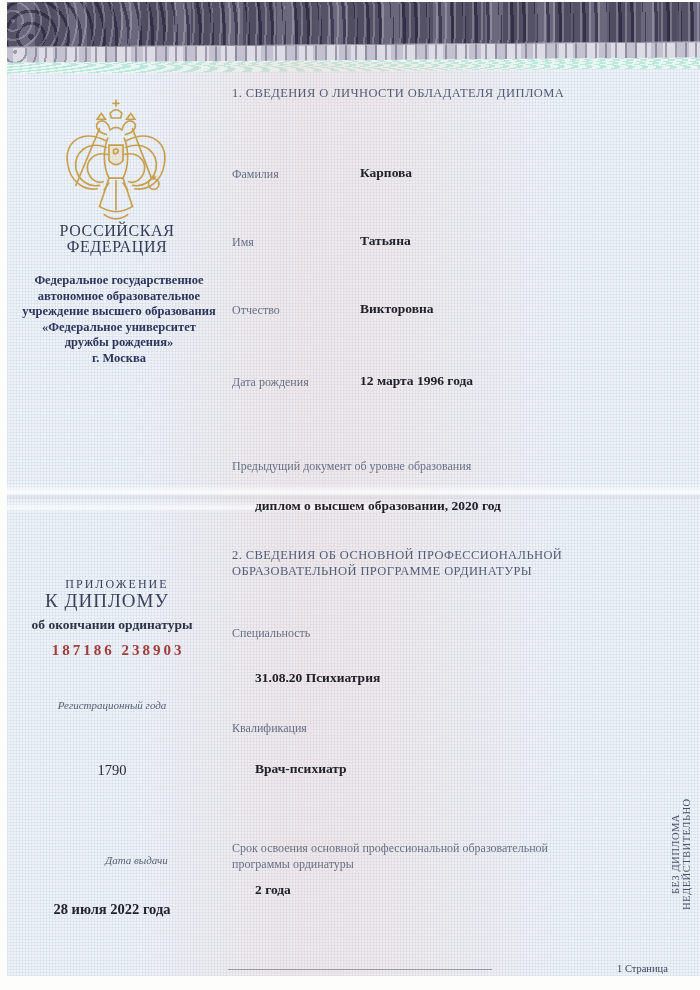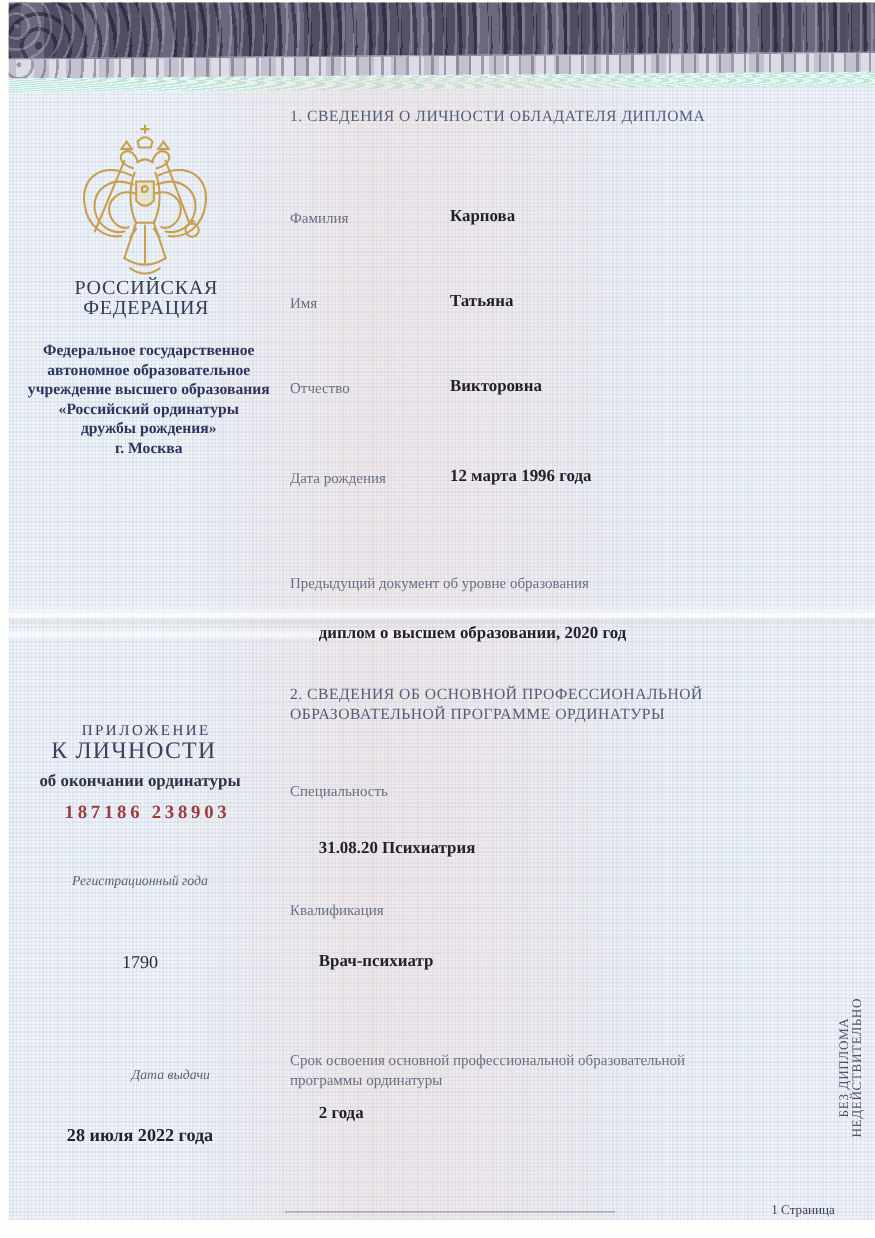--- a/index.html
+++ b/index.html
@@ -135,27 +135,27 @@
 
     <div class="abs country">
       <div>РОССИЙСКАЯ</div>
       <div>ФЕДЕРАЦИЯ</div>
     </div>
 
     <div class="abs institution">
       <div>Федеральное государственное</div>
       <div>автономное образовательное</div>
       <div>учреждение высшего образования</div>
-      <div>«Российский ординатуры</div>
+      <div>«Федеральное университет</div>
       <div>дружбы рождения»</div>
       <div>г. Москва</div>
     </div>
 
     <div class="abs supp1">ПРИЛОЖЕНИЕ</div>
-    <div class="abs supp2">К ЛИЧНОСТИ</div>
+    <div class="abs supp2">К ДИПЛОМУ</div>
     <div class="abs supp3">об окончании ординатуры</div>
     <div class="abs serial">187186 238903</div>
     <div class="abs reg-label">Регистрационный года</div>
     <div class="abs reg-num">1790</div>
     <div class="abs date-label">Дата выдачи</div>
     <div class="abs date-val">28 июля 2022 года</div>
 
     <div class="abs sec-title s1title">1. СВЕДЕНИЯ О ЛИЧНОСТИ ОБЛАДАТЕЛЯ ДИПЛОМА</div>
 
     <div class="abs flabel l-surname">Фамилия</div>

